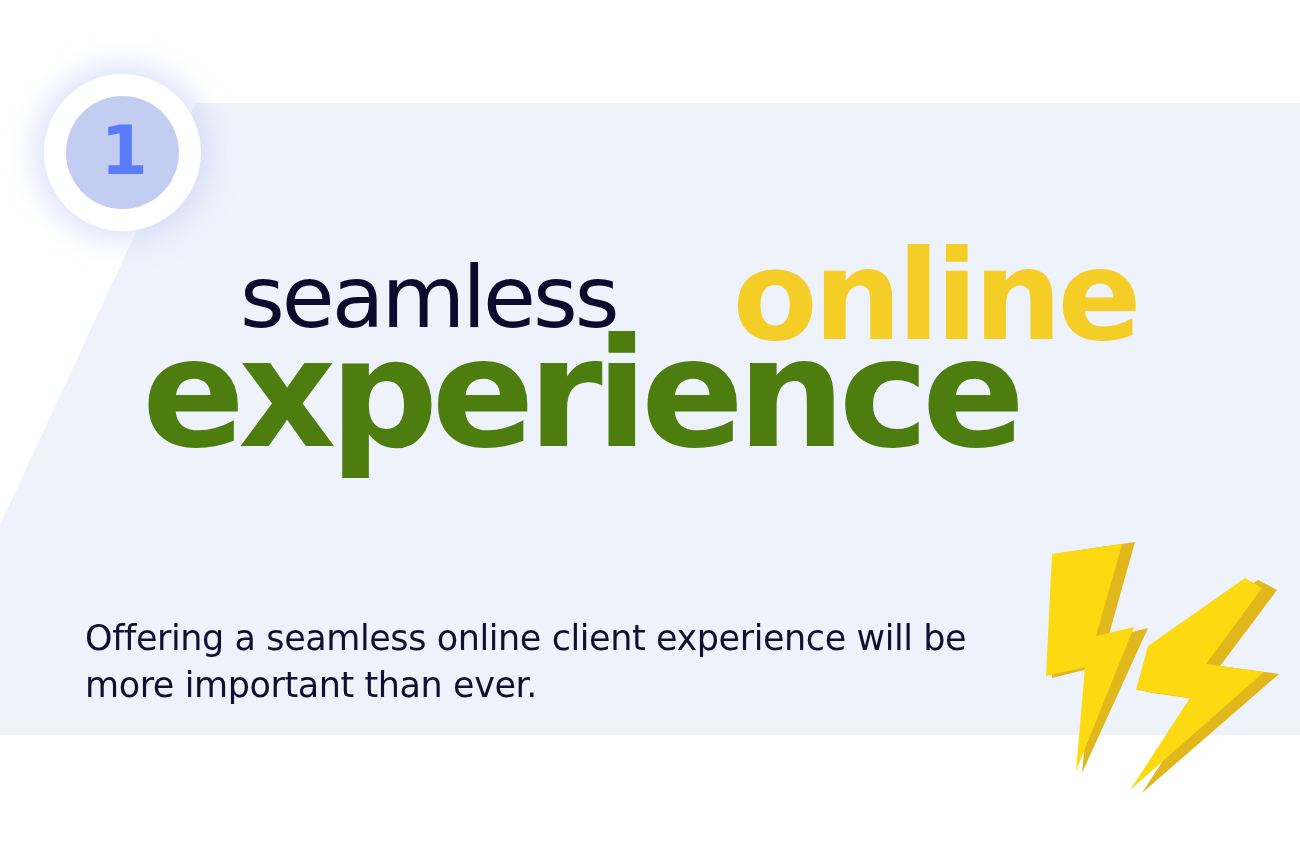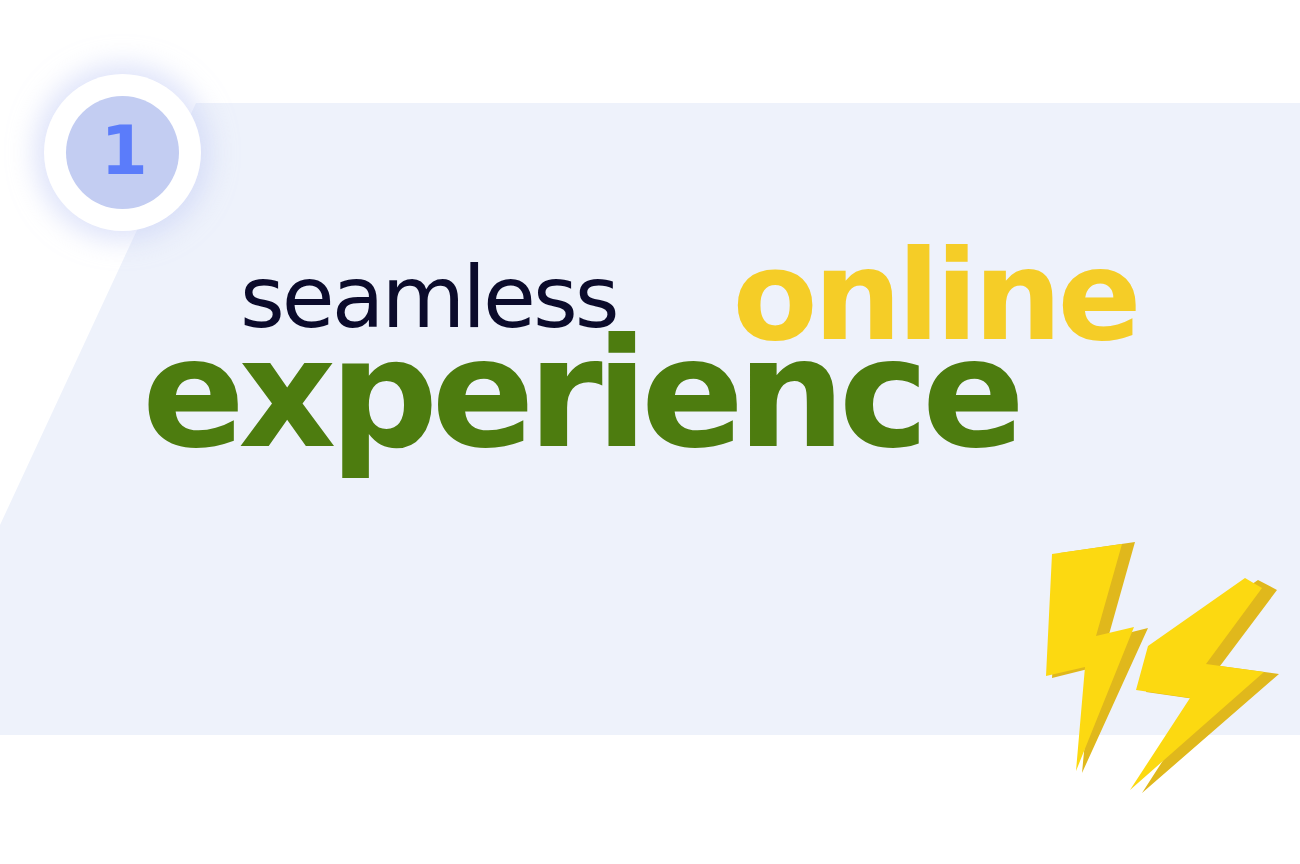--- a/index.html
+++ b/index.html
@@ -162,20 +162,21 @@
 
   <div class="headline">
     <div class="line1">
       <span class="w-seamless">seamless</span><span class="w-online">online</span>
     </div>
     <div class="line2">
       <span class="w-experience">experience</span>
     </div>
   </div>
 
+  <p class="body-copy">Offering a seamless online client experience will be more important than ever.</p>
 
   <svg class="bolts" viewBox="0 0 270 280" aria-hidden="true">
 
     <path d="M30 25 L105 14 L78 110 L118 100 L52 245 L62 140 L22 150 Z" fill="#e0b81c"></path>
 
     <path d="M22 26 L92 16 L66 108 L104 99 L46 243 L55 139 L16 148 Z" fill="#fcd911"></path>
 
     <path d="M128 120 L228 52 L247 62 L190 138 L249 146 L112 265 L172 172 L116 164 Z" fill="#e0b81c"></path>
 
     <path d="M118 118 L215 50 L232 60 L176 136 L234 144 L100 262 L160 170 L106 162 Z" fill="#fcd911"></path>

